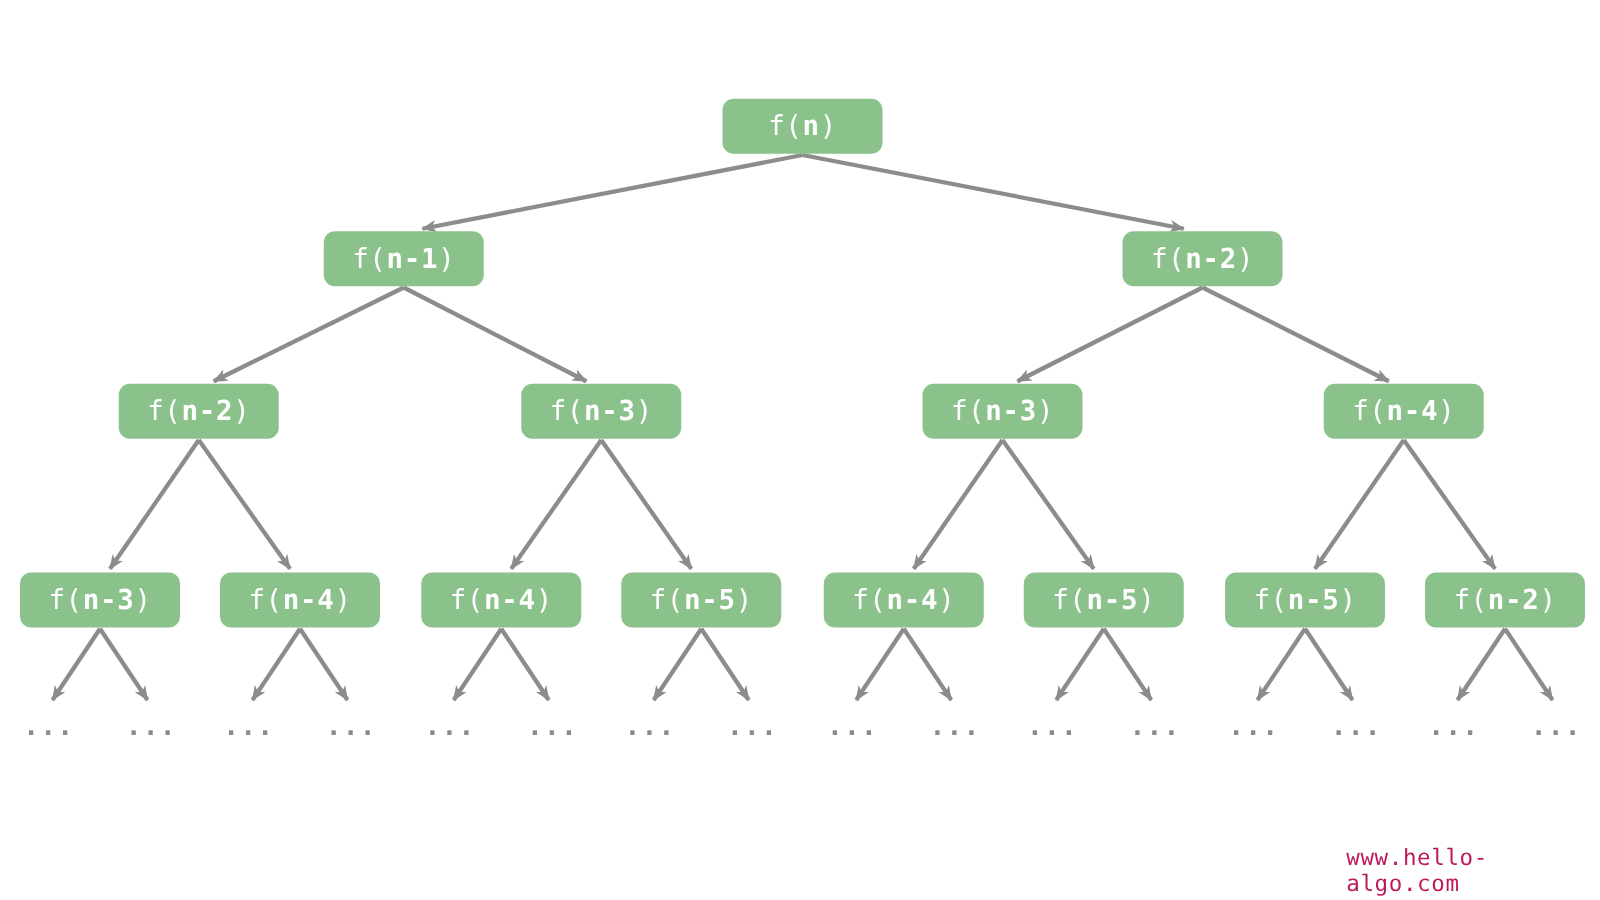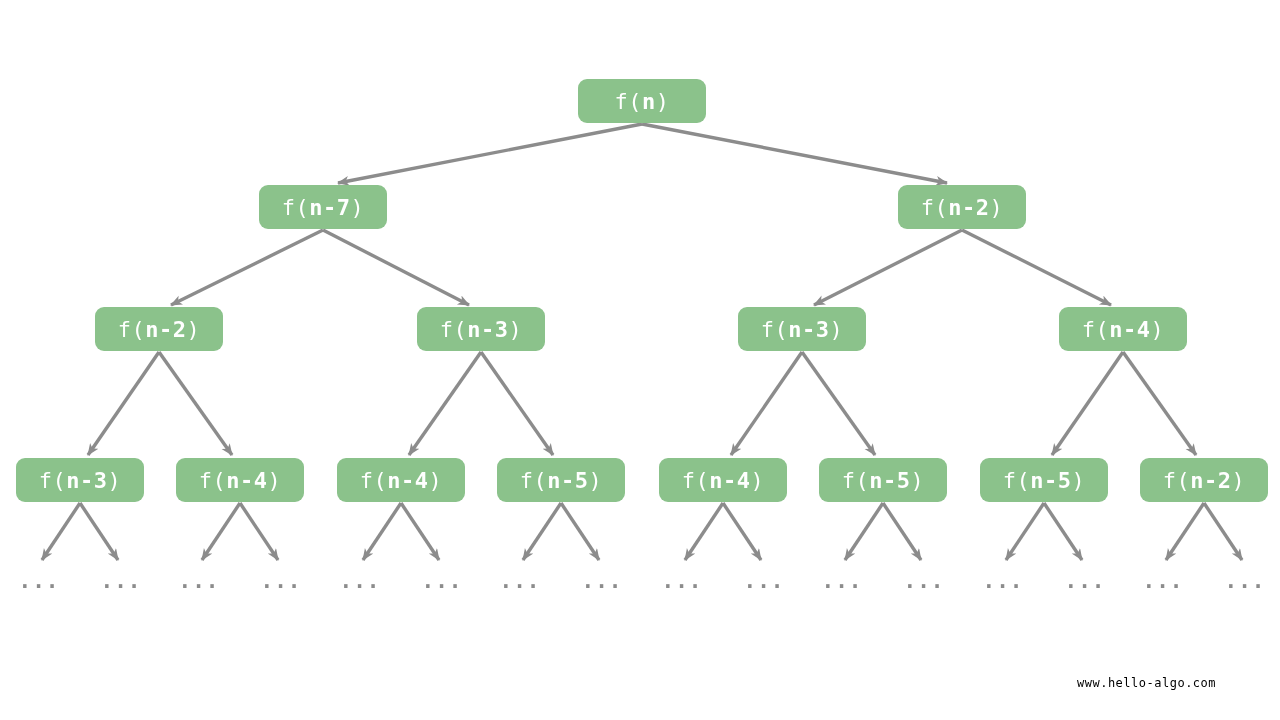--- a/index.html
+++ b/index.html
@@ -13,21 +13,21 @@
     color:#ffffff;font-size:22px;display:flex;align-items:center;justify-content:center;
     letter-spacing:0.5px;white-space:nowrap;
   }
   .node .arg{font-weight:bold;}
   .lvl0{top:79px}.lvl1{top:185px}.lvl2{top:307px}.lvl3{top:458px}
   .dots{
     position:absolute;top:571px;width:44px;line-height:1;text-align:center;
     color:#8C8C8C;font-size:21px;font-weight:bold;letter-spacing:1px;
   }
   .watermark{
-    position:absolute;left:1077px;top:676px;color:#000000;font-size:12px;letter-spacing:0.5px;
+    position:absolute;left:1077px;top:676px;color:#be185d;font-size:18px;letter-spacing:0.5px;
   }
 </style>
 </head>
 <body>
 
 <div class="stage">
 
   <svg class="edges" viewBox="0 0 1280 720">
     <defs>
       <marker id="ah" markerUnits="userSpaceOnUse" markerWidth="16" markerHeight="14" refX="11" refY="5" orient="auto">
@@ -72,21 +72,21 @@
   </svg>
 
   <div class="node lvl0" style="left:578px">
       <span>f(</span>
       <span class="arg">n</span>
       <span>)</span>
     </div>
 
   <div class="node lvl1" style="left:259px">
       <span>f(</span>
-      <span class="arg">n-7</span>
+      <span class="arg">n-1</span>
       <span>)</span>
     </div>
   <div class="node lvl1" style="left:898px">
       <span>f(</span>
       <span class="arg">n-2</span>
       <span>)</span>
     </div>
 
   <div class="node lvl2" style="left:95px">
       <span>f(</span>

